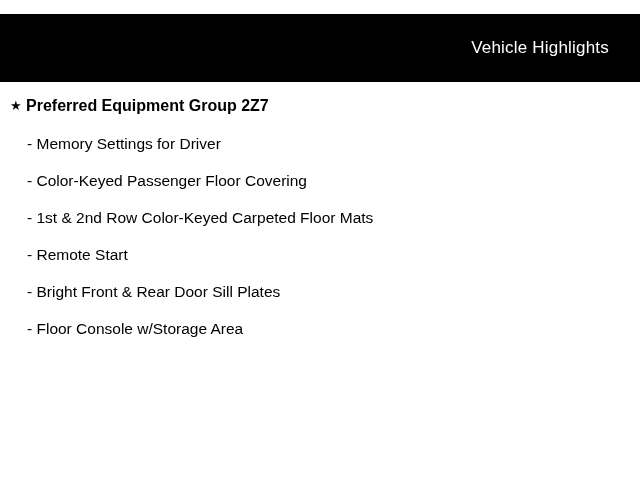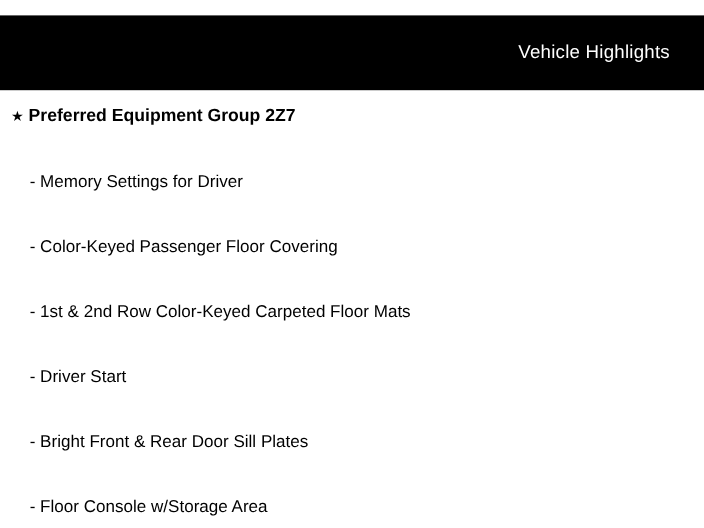--- a/index.html
+++ b/index.html
@@ -59,21 +59,21 @@
     flex: 0 0 auto;
   }
   .group-title {
     font-size: 16px;
     color: #000000;
     line-height: 20px;
     font-weight: bold;
   }
   .feature-row {
     padding: 0 0 0 27px;
-    margin-top: 41px;
+    margin-top: 19px;
     font-size: 15.5px;
     color: #000000;
     line-height: 18px;
     white-space: nowrap;
   }
   .feature-row:first-of-type {
     margin-top: 27px;
   }
 </style>
 </head>
@@ -88,19 +88,19 @@
   <div class="content">
 
     <div class="group-row">
       <span class="bullet-star">★</span>
       <span class="group-title">Preferred Equipment Group 2Z7</span>
     </div>
 
     <div class="feature-row">- Memory Settings for Driver</div>
     <div class="feature-row">- Color-Keyed Passenger Floor Covering</div>
     <div class="feature-row">- 1st &amp; 2nd Row Color-Keyed Carpeted Floor Mats</div>
-    <div class="feature-row">- Driver Start</div>
+    <div class="feature-row">- Remote Start</div>
     <div class="feature-row">- Bright Front &amp; Rear Door Sill Plates</div>
     <div class="feature-row">- Floor Console w/Storage Area</div>
 
   </div>
 
 </div>
 
 </body></html>

